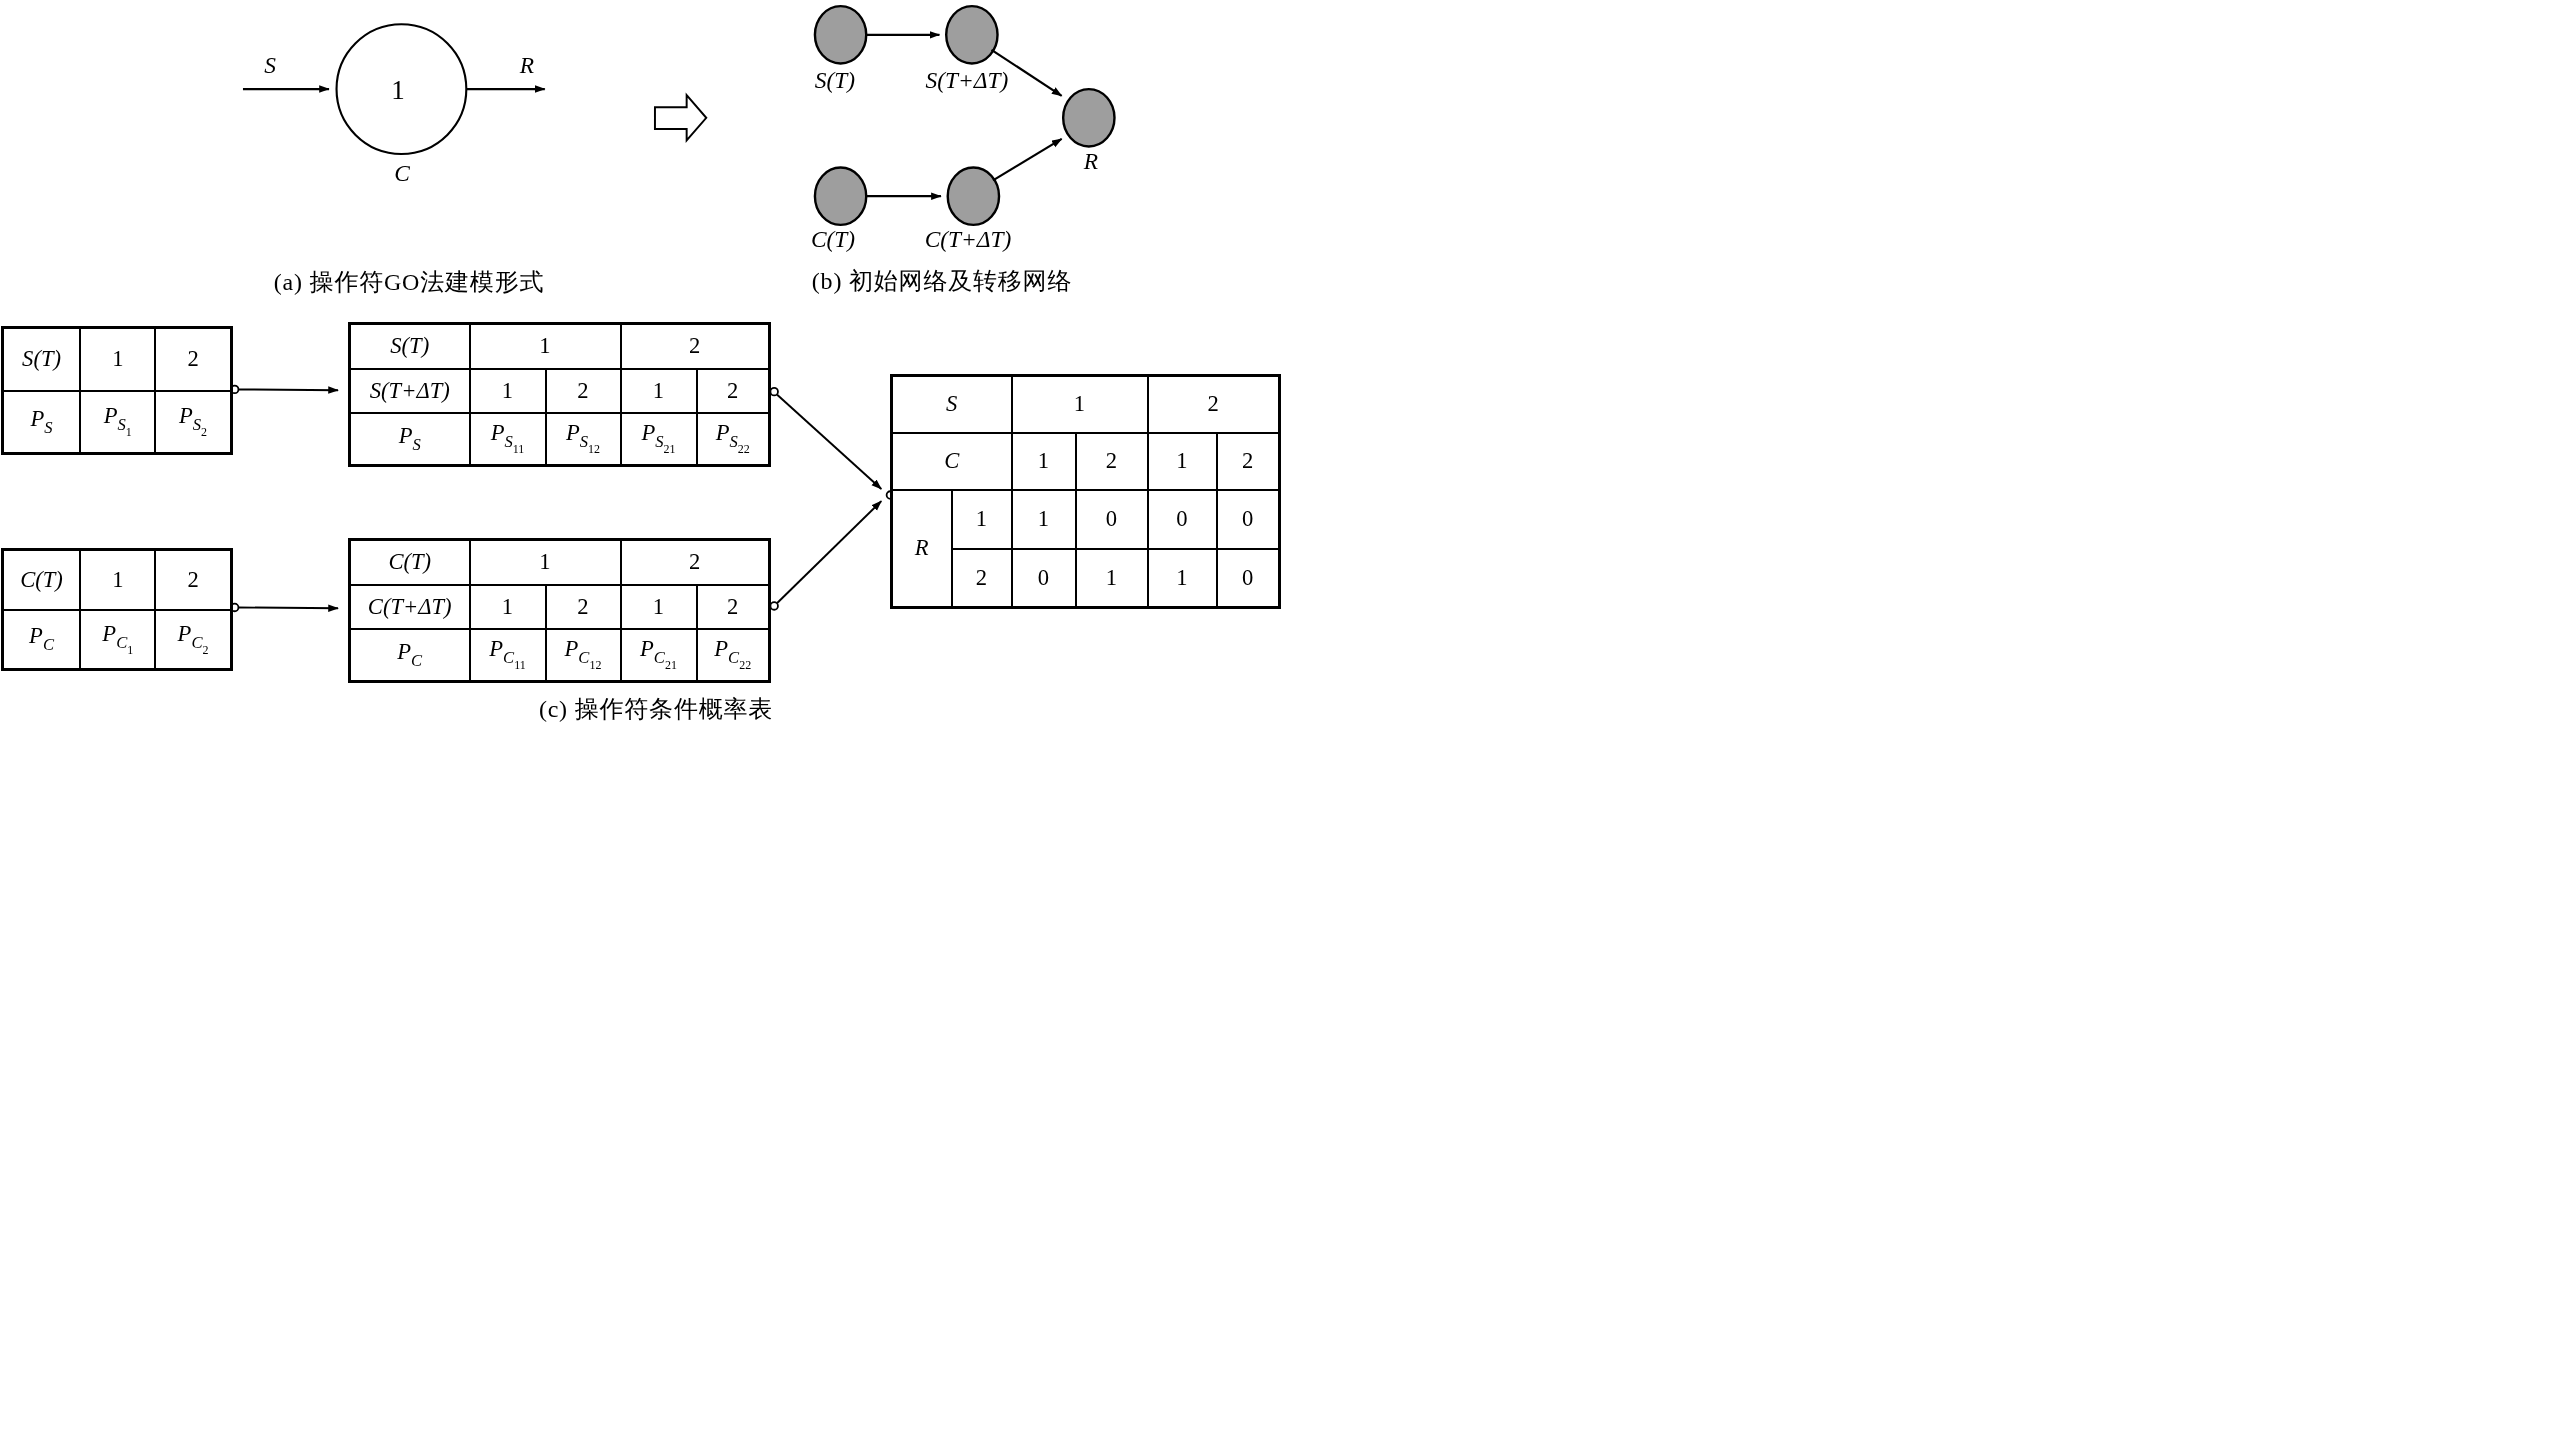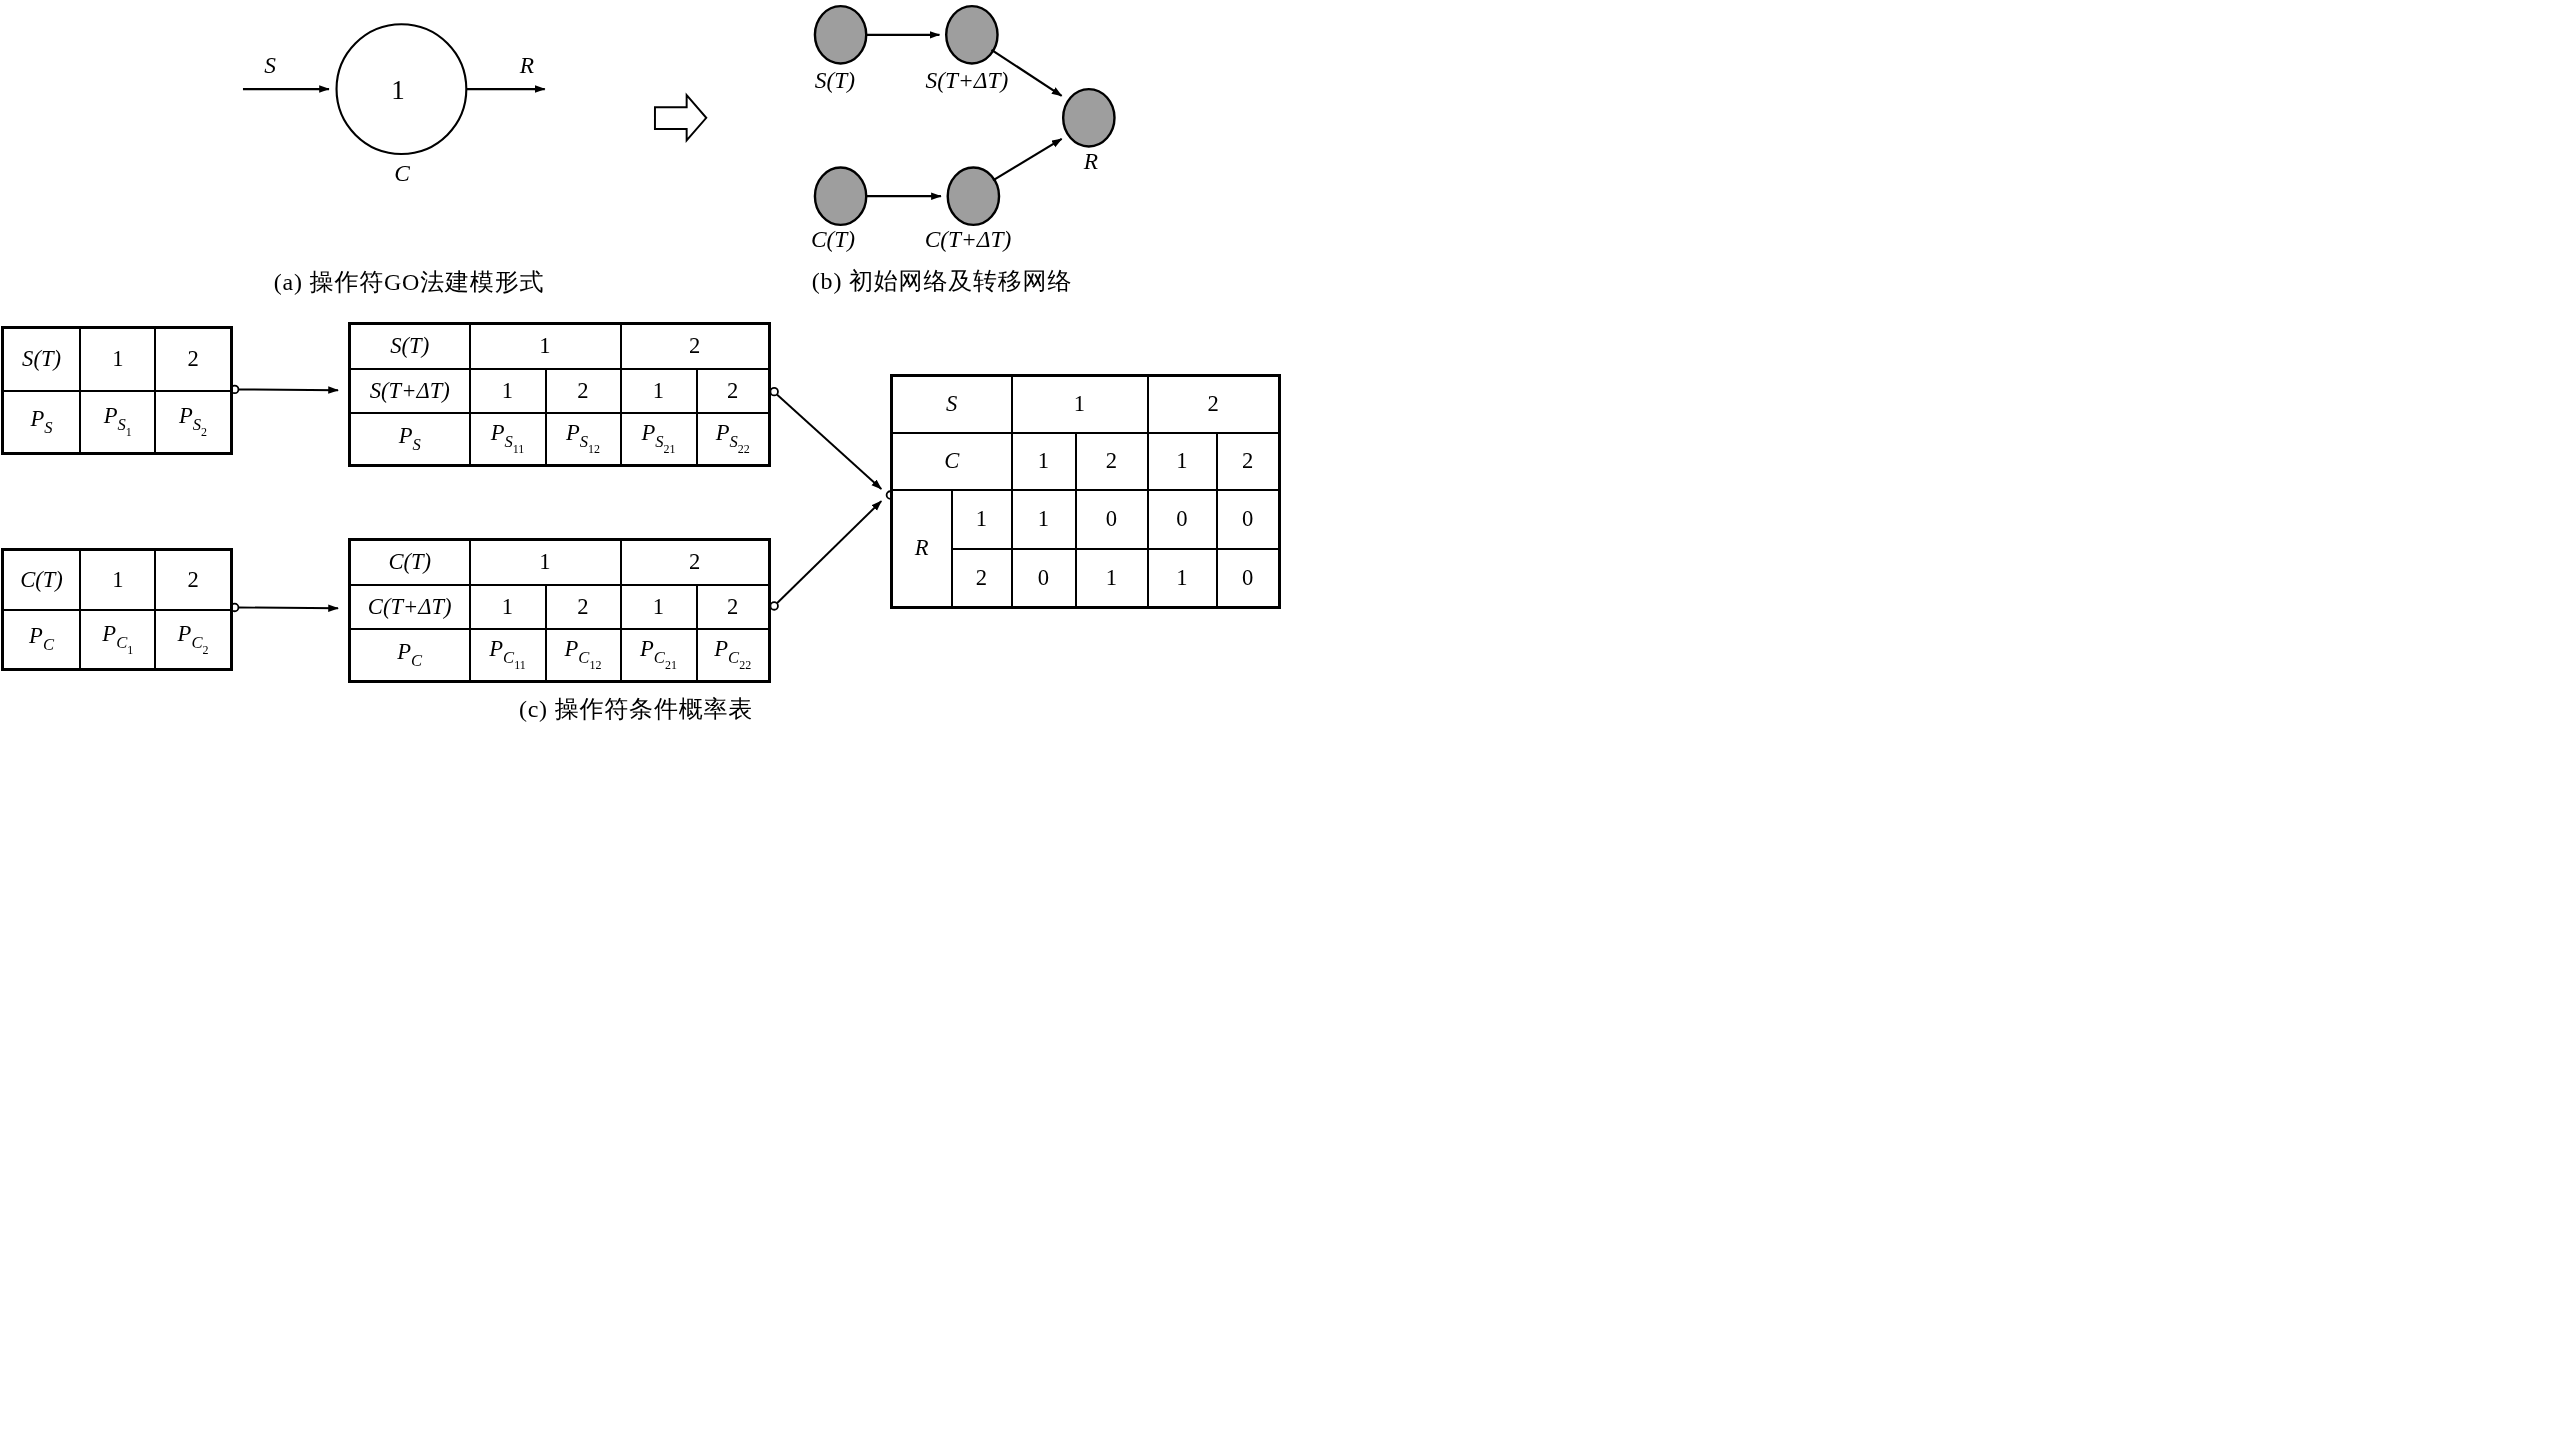--- a/index.html
+++ b/index.html
@@ -219,16 +219,16 @@
     <tr style="height:59px">
       <td><span class="num">2</span></td>
       <td><span class="num">0</span></td>
       <td><span class="num">1</span></td>
       <td><span class="num">1</span></td>
       <td><span class="num">0</span></td>
     </tr>
   </tbody>
     </table>
 
-  <div class="lbl cap" style="left:636px; top:709px;">(c) 操作符条件概率表</div>
+  <div class="lbl cap" style="left:656px; top:709px;">(c) 操作符条件概率表</div>
 
 </div>
 
 
 </body></html>

